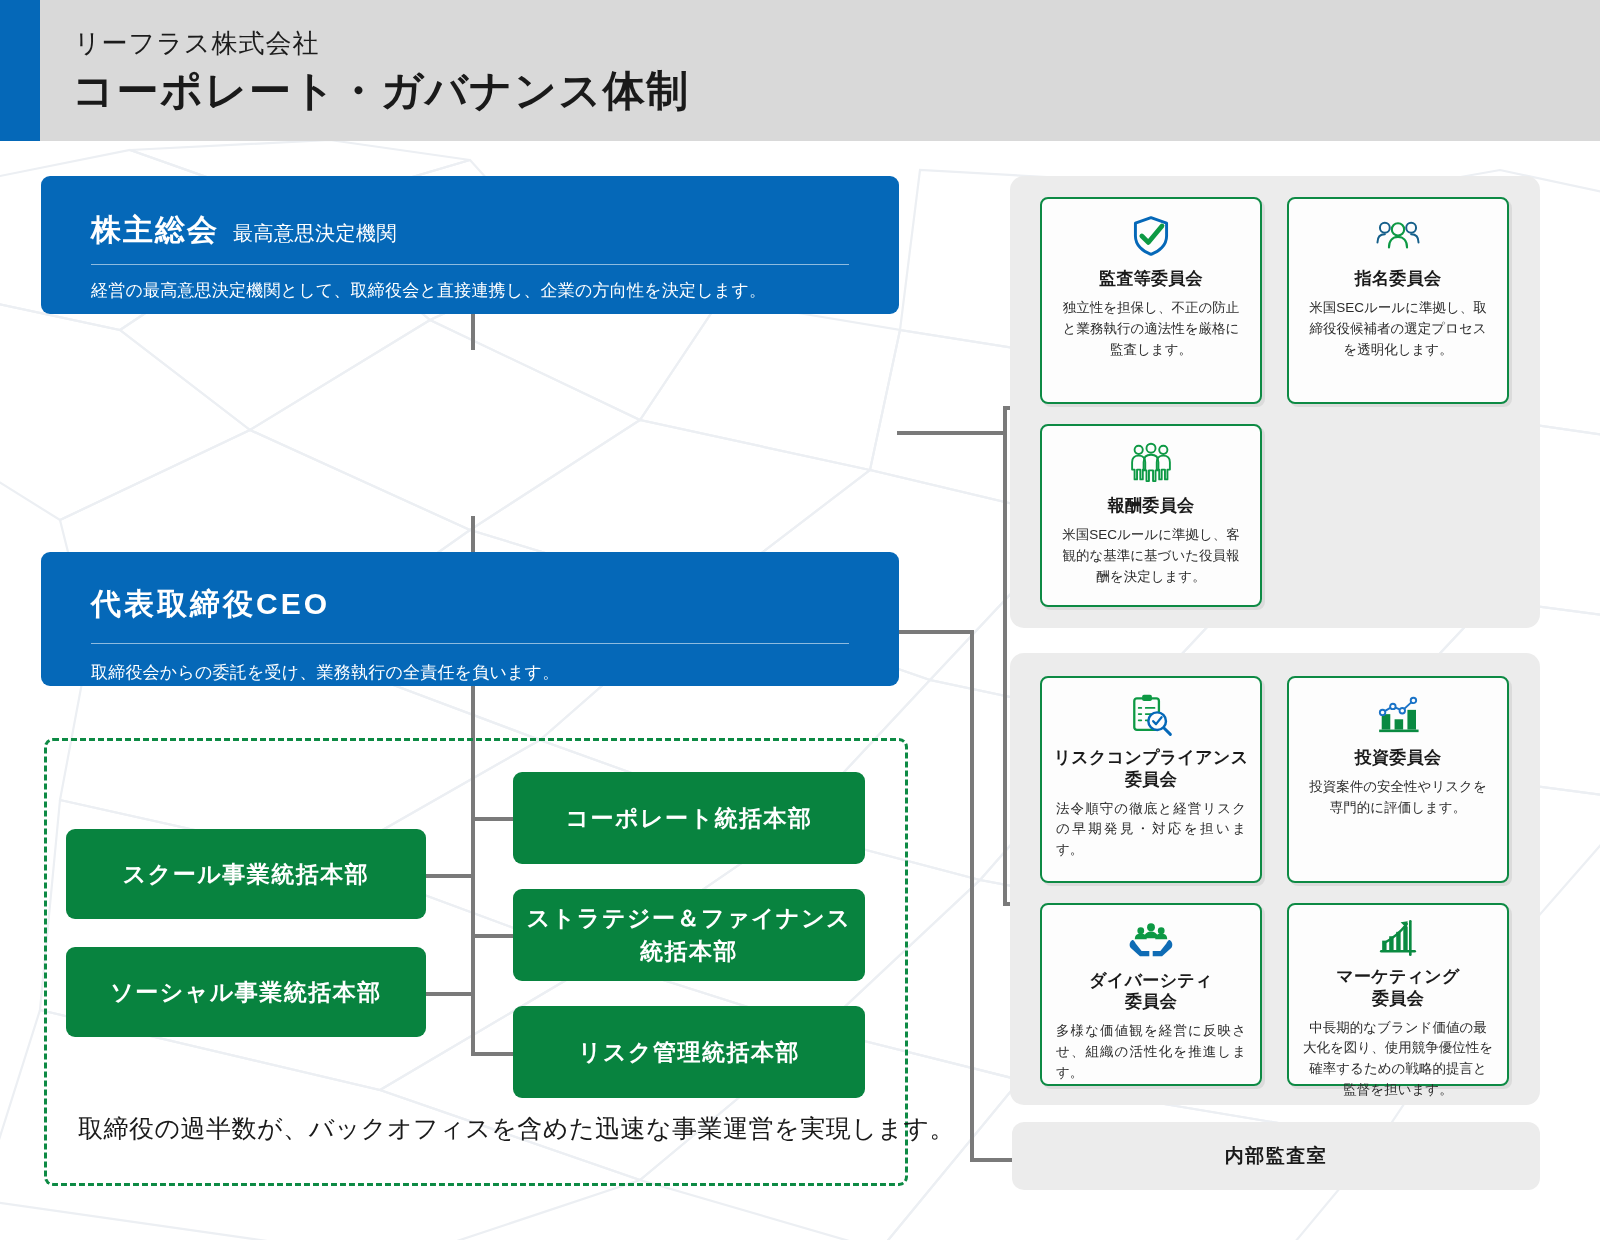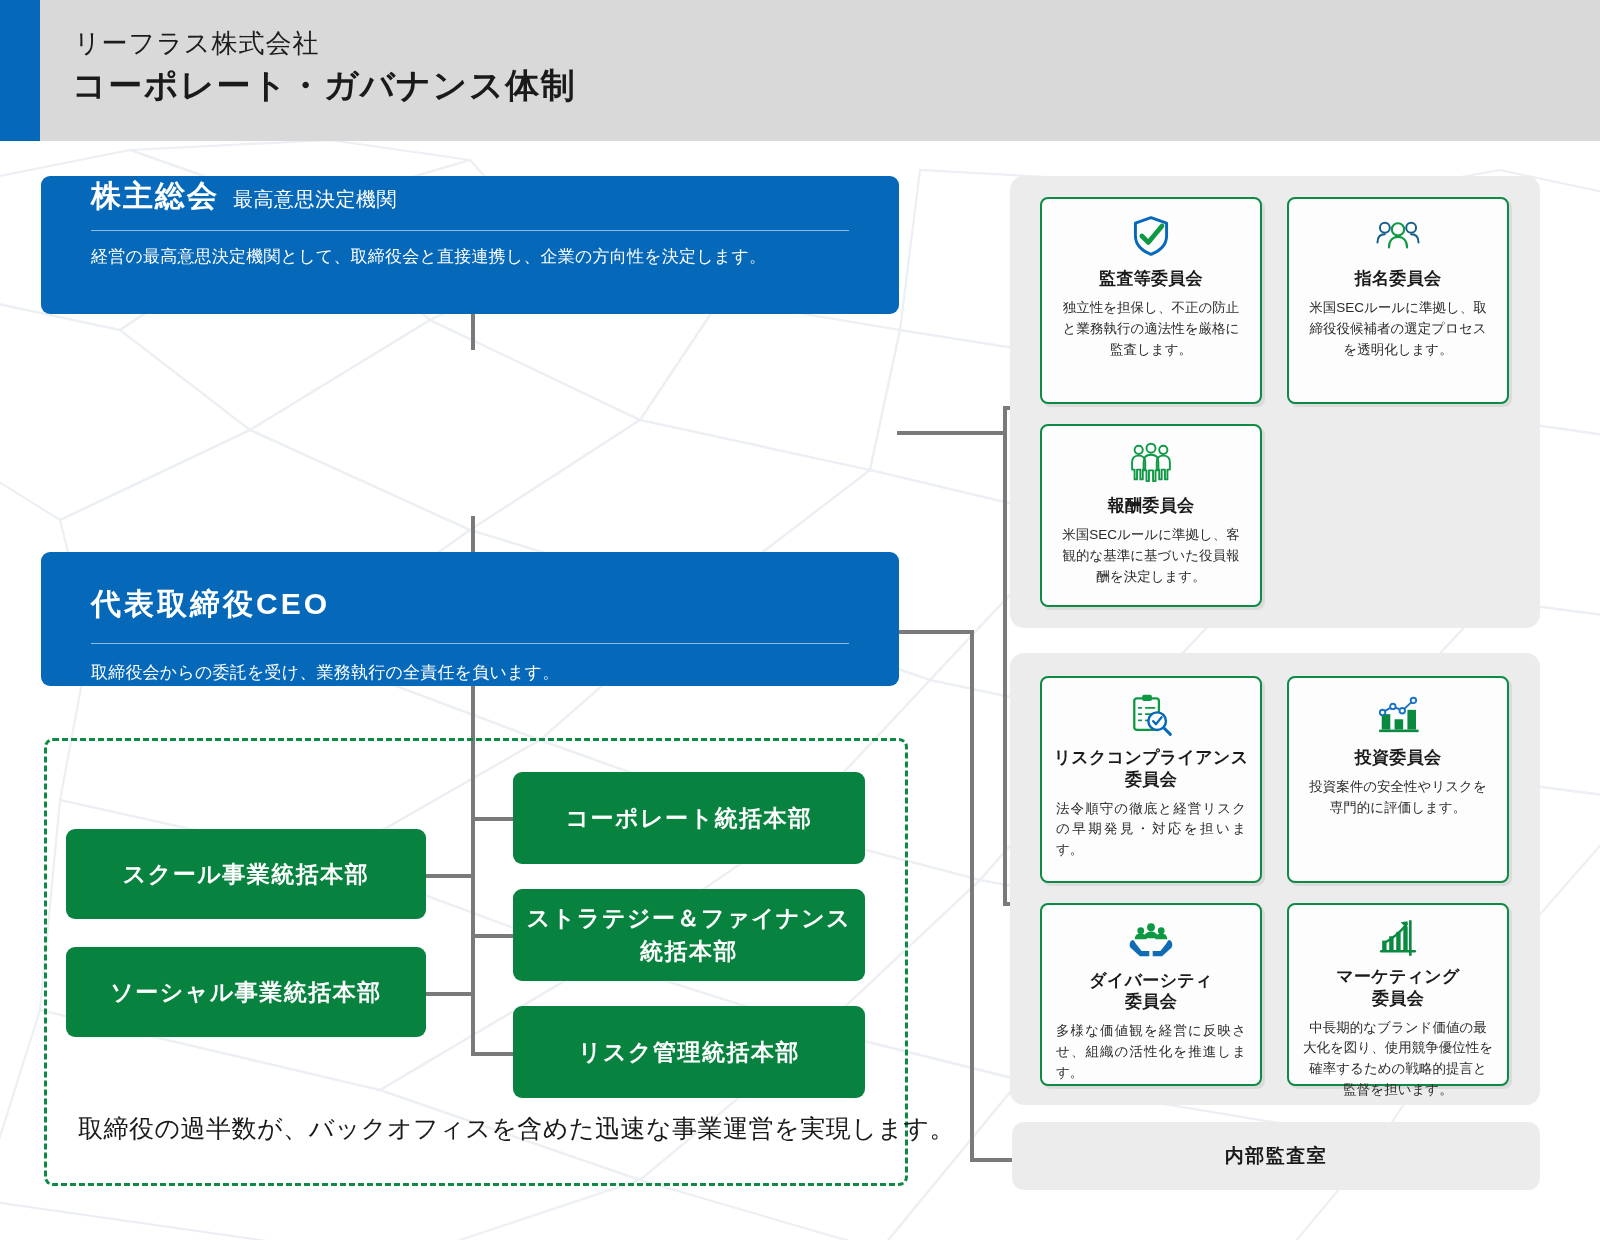--- a/index.html
+++ b/index.html
@@ -22,21 +22,21 @@
   .header-accent {
     position:absolute; left:0; top:0; width:40px; height:141px;
     background:#0568b8;
   }
   .header-sub {
     position:absolute; left:74px; top:26px;
     font-size:26px; color:#1c1c1c; letter-spacing:1px; font-weight:400;
   }
   .header-title {
     position:absolute; left:72px; top:63px;
-    font-size:34px; font-weight:bold; color:#1a1a1a; letter-spacing:1.5px;
+    font-size:42px; font-weight:bold; color:#1a1a1a; letter-spacing:1.5px;
   }
 
   
   .blue-card {
     position:absolute; background:#0568b8; border-radius:9px;
     color:#fff; z-index:3;
   }
   .bc-head { display:flex; align-items:baseline; gap:14px; padding:0 50px; }
   .bc-title { font-size:30px; font-weight:bold; letter-spacing:2px; }
   .bc-tag { font-size:20px; font-weight:400; letter-spacing:0.5px; }
@@ -165,21 +165,21 @@
   <div class="conn" style="left:970px; top:630px; width:4px; height:532px;"></div>
   <div class="conn" style="left:970px; top:1158px; width:60px; height:4px;"></div>
 
   <div class="conn" style="left:471px; top:816px; width:4px; height:240px;"></div>
   <div class="conn" style="left:425px; top:874px; width:48px; height:4px;"></div>
   <div class="conn" style="left:425px; top:992px; width:48px; height:4px;"></div>
   <div class="conn" style="left:471px; top:817px; width:43px; height:4px;"></div>
   <div class="conn" style="left:471px; top:934px; width:43px; height:4px;"></div>
   <div class="conn" style="left:471px; top:1052px; width:43px; height:4px;"></div>
 
-  <div class="blue-card" style="left:41px; top:176px; width:858px; height:138px; ">
+  <div class="blue-card" style="left:41px; top:176px; width:858px; height:138px; padding-top:34px;">
     <div class="bc-head">
       <span class="bc-title">株主総会</span>
       <span class="bc-tag">最高意思決定機関</span>
     </div>
     <div class="bc-rule"></div>
     <div class="bc-desc">経営の最高意思決定機関として、取締役会と直接連携し、企業の方向性を決定します。</div>
   </div>
 
 
   <div class="blue-card" style="left:41px; top:552px; width:858px; height:134px; padding-top:32px;">

